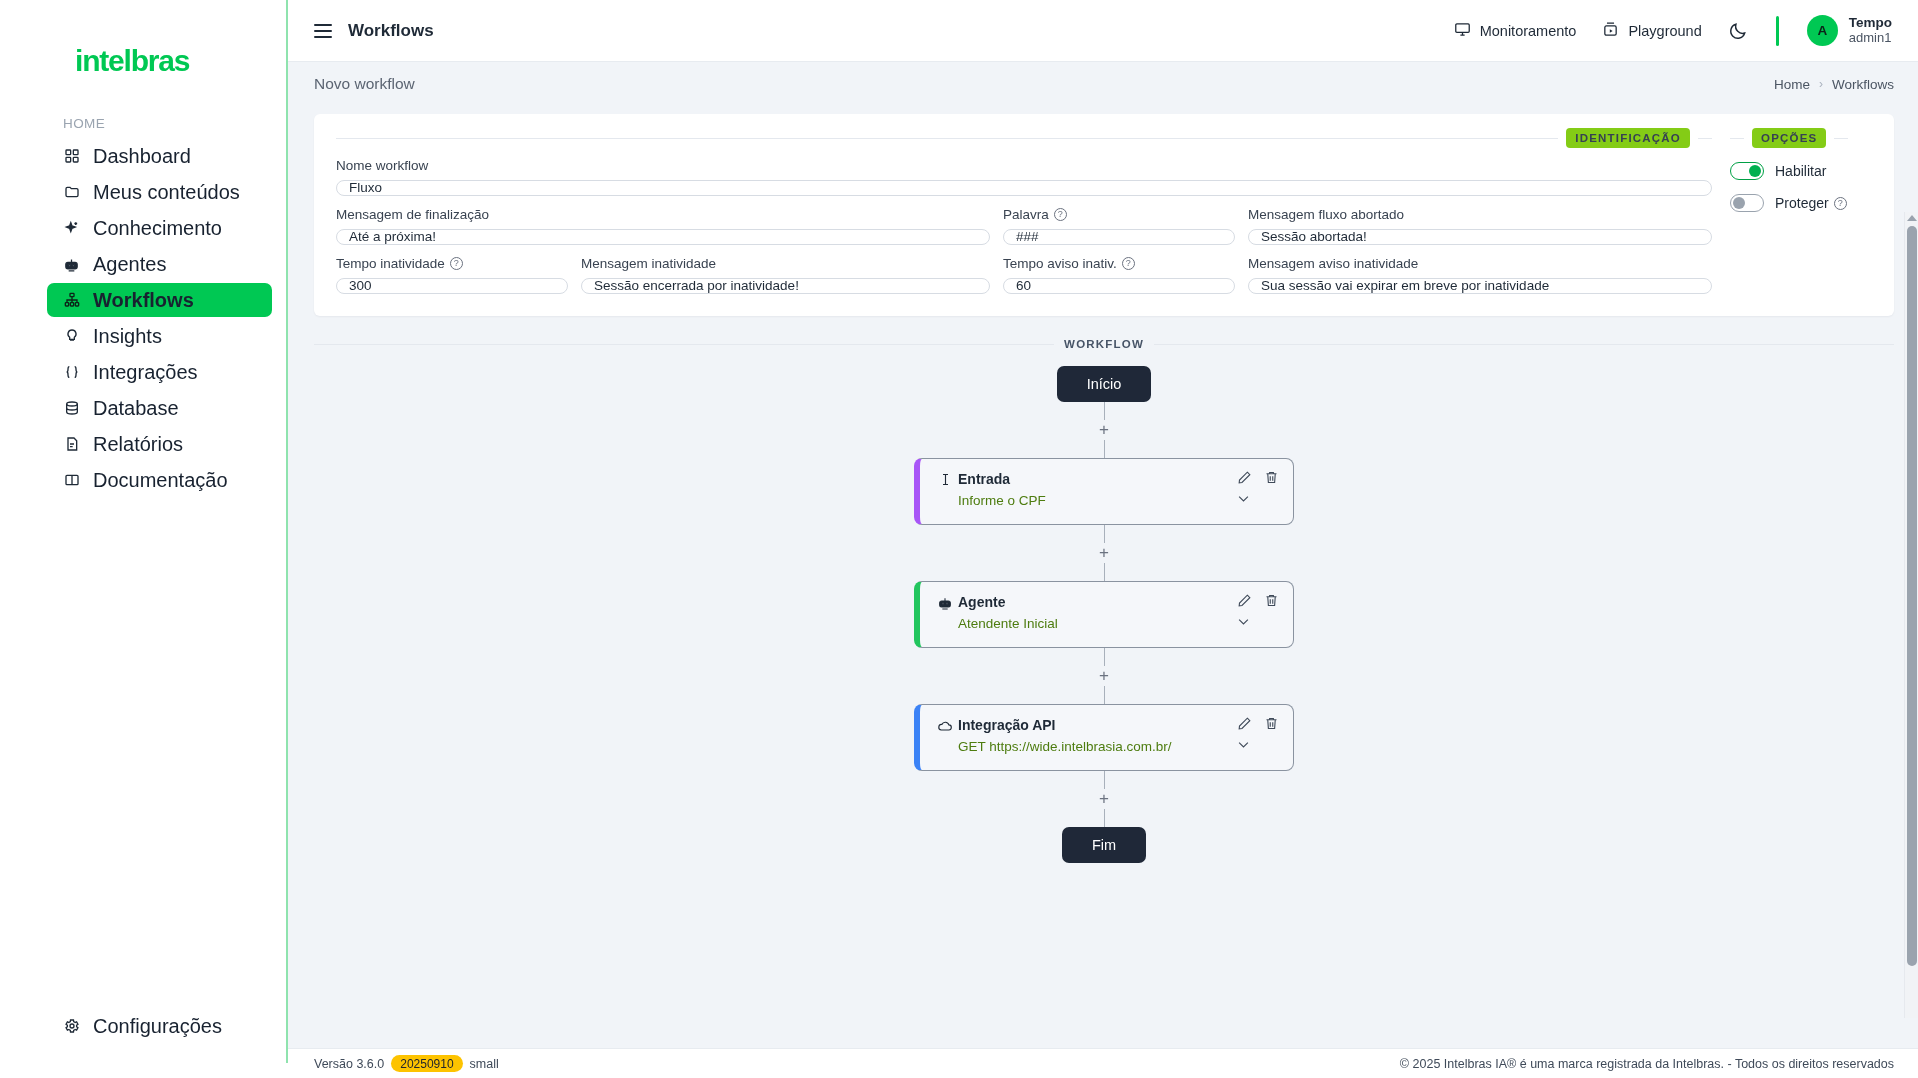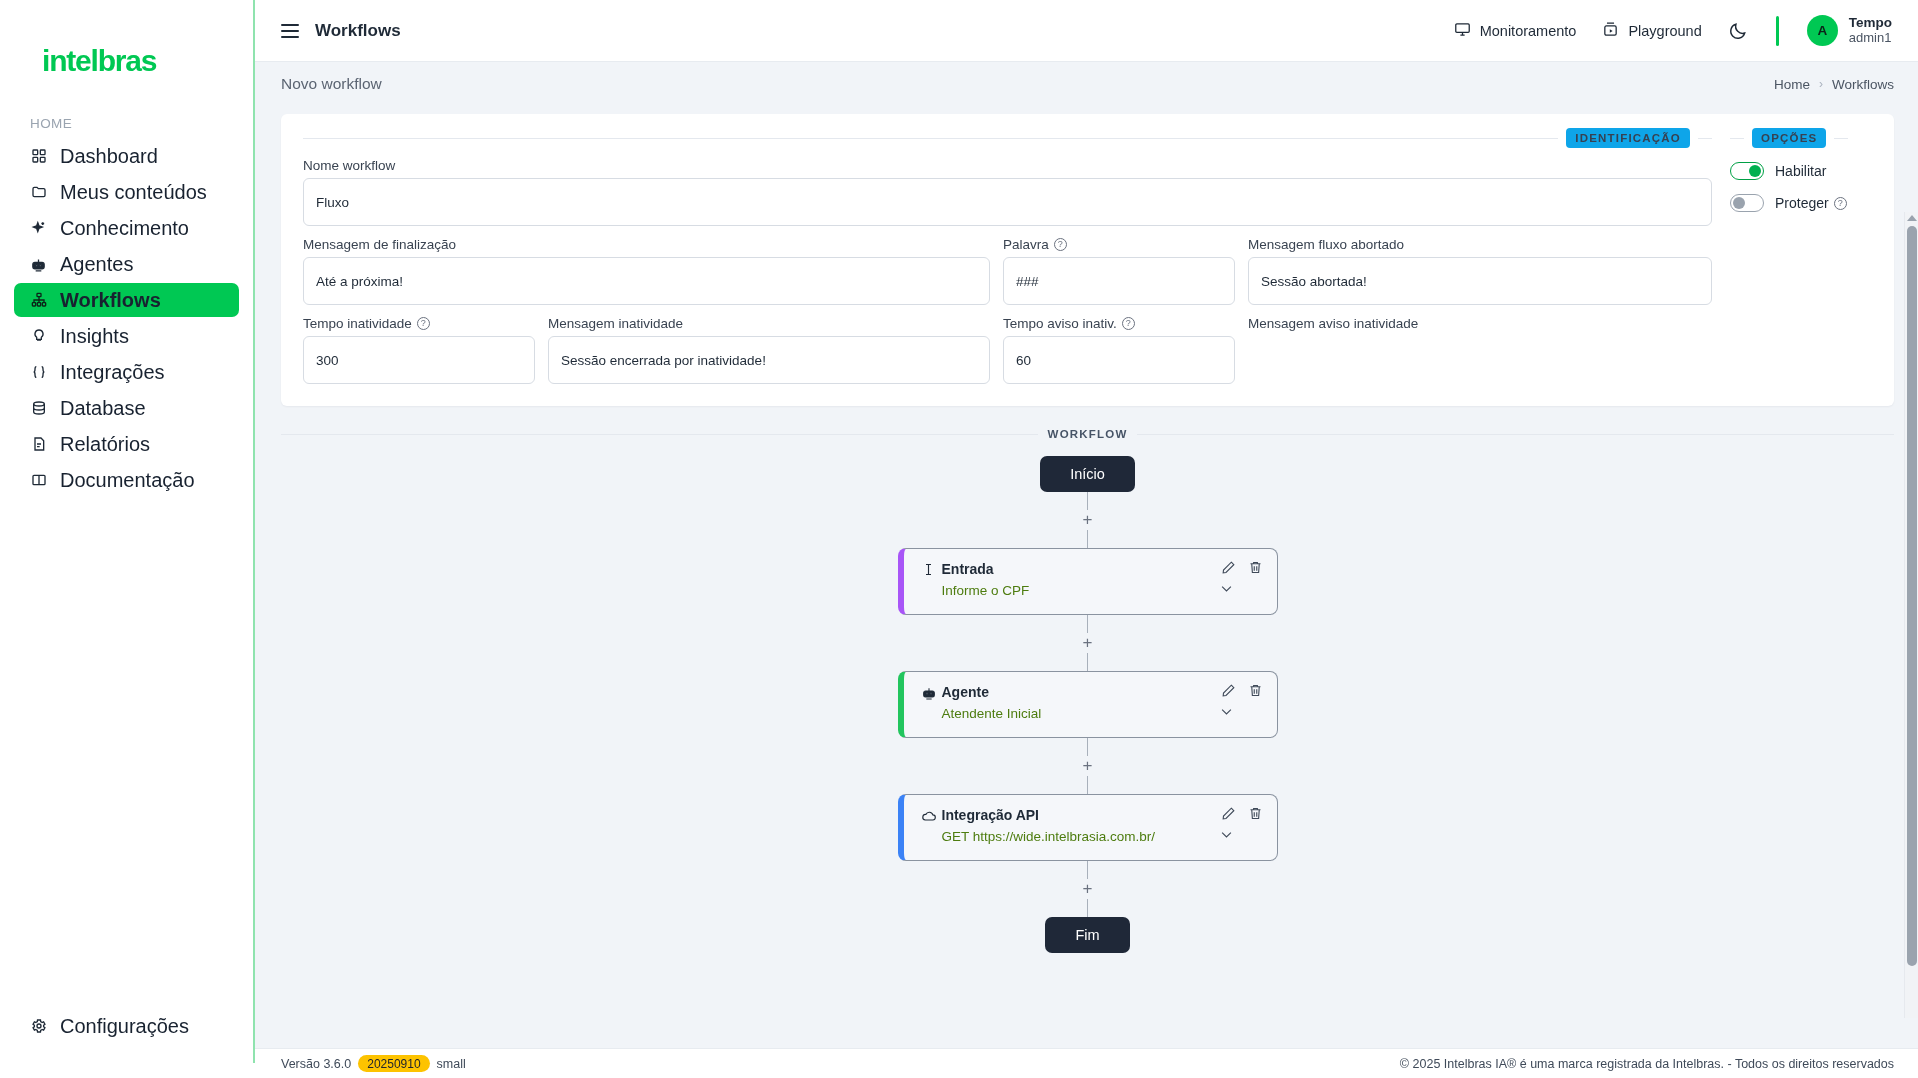--- a/index.html
+++ b/index.html
@@ -12,20 +12,21 @@
   .app { display: flex; width: 1918px; height: 1078px; position: relative; }
 
   
   .sidebar {
     width: 255px; height: 1063px;
     background: #ffffff;
     border-right: 2px solid #8fe3ae;
     display: flex; flex-direction: column;
     flex: 0 0 255px;
     position: relative;
+    margin-left: 33px;
   }
   .logo-wrap { padding: 44px 0 0 42px; }
   .logo {
     font-size: 30px; font-weight: bold; letter-spacing: -1.2px;
     color: #00c853;
   }
   .nav-section-label {
     margin: 38px 0 8px 30px;
     font-size: 13.5px; color: #9aa4b0; letter-spacing: 0.4px;
   }
@@ -89,35 +90,35 @@
   }
   .id-left { flex: 1 1 auto; min-width: 0; }
   .id-right { flex: 0 0 160px; padding-left: 18px; }
 
   .fieldset-legend {
     display: flex; align-items: center; gap: 8px; margin-bottom: 10px;
   }
   .leg-line { flex: 1 1 auto; height: 1px; background: #e4e8ee; }
   .leg-line.short { flex: 0 0 14px; }
   .leg-text {
-    background: #0ea5e9; color: #364152; font-size: 11.5px; font-weight: bold;
+    background: #84cc16; color: #364152; font-size: 11.5px; font-weight: bold;
     letter-spacing: 1.2px; padding: 4px 9px; border-radius: 4px; white-space: nowrap;
   }
 
   .field-label {
     font-size: 13.5px; color: #394351; margin-bottom: 5px;
     display: flex; align-items: center; gap: 5px;
   }
   .qmark {
     width: 13px; height: 13px; border: 1.2px solid #6b7280; border-radius: 50%;
     font-size: 9px; color: #6b7280; display: inline-flex; align-items: center;
     justify-content: center; line-height: 1; cursor: pointer;
   }
   .inp {
-    width: 100%; height: 48px; border: 1px solid #d7dce3; border-radius: 6px;
+    width: 100%; height: 16px; border: 1px solid #d7dce3; border-radius: 16px;
     background: #fff; padding: 0 12px; font-size: 13.5px;
     color: #1f2a37; font-family: "Liberation Sans", sans-serif;
     outline: none;
   }
   .inp::placeholder { color: #9ca3af; }
   .row { display: flex; gap: 13px; margin-top: 11px; }
   .row > div { min-width: 0; }
 
   .toggle-row { display: flex; align-items: center; gap: 11px; margin-top: 14px;}
   .toggle {
@@ -438,20 +439,21 @@
               <div class="field-label">
                 <span>Tempo aviso inativ.</span>
                 <span class="qmark">?</span>
               </div>
               <input class="inp" value="60" style="">
             </div>
             <div style="flex:0 0 464px">
               <div class="field-label">
                 <span>Mensagem aviso inatividade</span>
               </div>
+              <input class="inp" value="Sua sessão vai expirar em breve por inatividade" style="">
             </div>
           </div>
         </div>
 
         <div class="id-right">
           <div class="fieldset-legend">
             <span class="leg-line short"></span>
             <span class="leg-text">OPÇÕES</span>
             <span class="leg-line short"></span>
           </div>

